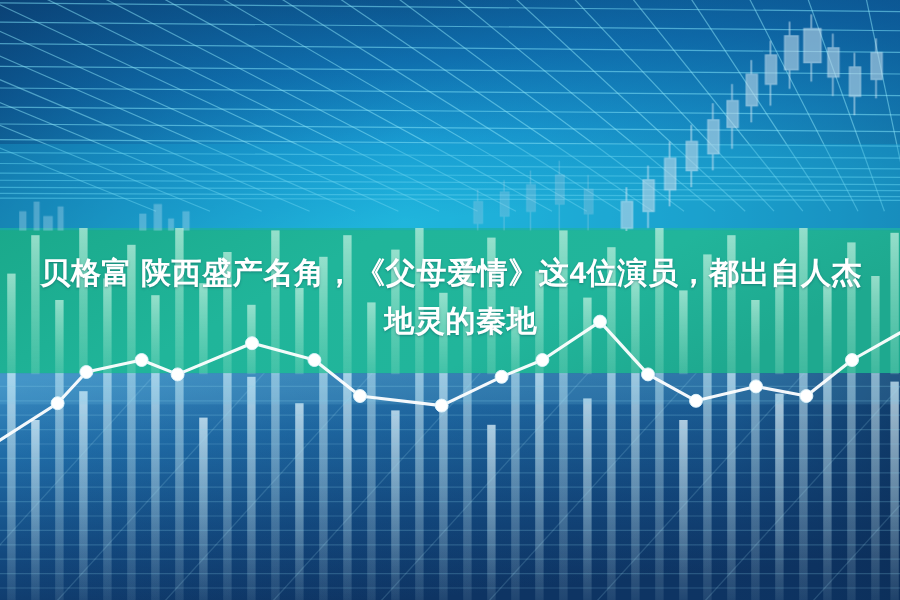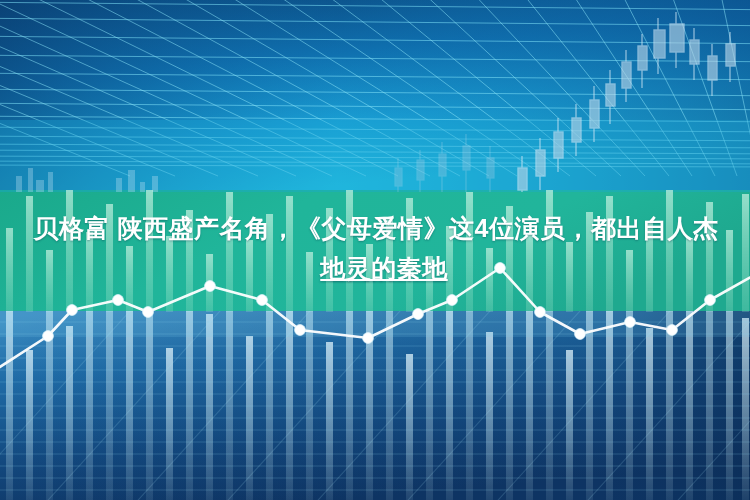--- a/index.html
+++ b/index.html
@@ -42,21 +42,21 @@
     display: block;
     color: #ffffff;
     font-size: 25px;
     font-weight: bold;
     line-height: 40px;
     letter-spacing: 0.5px;
     white-space: nowrap;
     text-shadow: 0 1px 2px rgba(2, 40, 62, 0.35);
   }
   #headline .line.l1 { padding-left: 2px; }
-  #headline .line.l2 { padding-left: 18px; text-decoration: underline; }
+  #headline .line.l2 { padding-left: 18px; }
 </style>
 </head>
 <body>
 
 <div id="banner">
 
   <svg class="layer" viewBox="0 0 750 500" preserveAspectRatio="none" aria-hidden="true">
     <defs>
       <linearGradient id="skyGrad" x1="0" y1="0" x2="0.35" y2="1">
         <stop offset="0%" stop-color="#0a4479"></stop>

